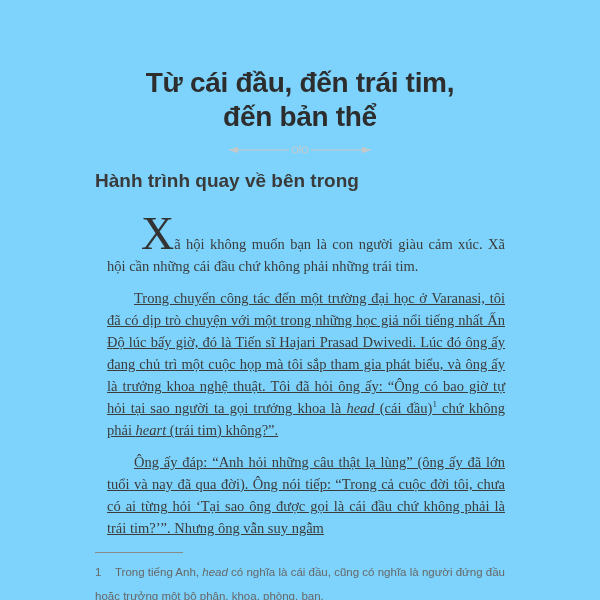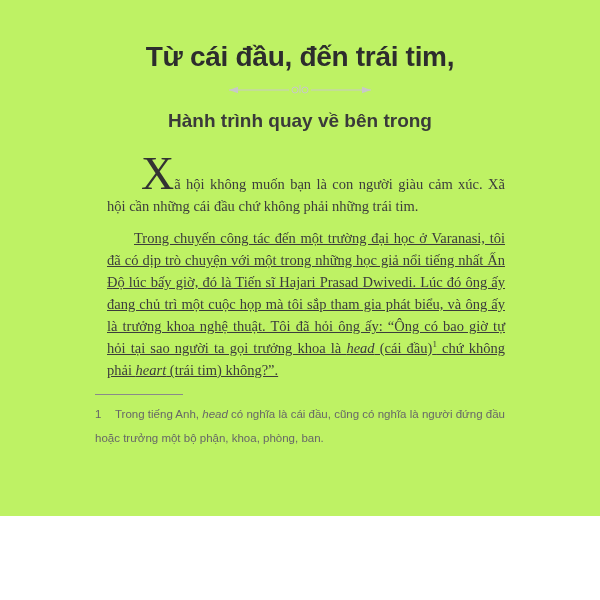--- a/index.html
+++ b/index.html
@@ -2,41 +2,41 @@
 <html><head>
 <meta charset="utf-8">
 <style>
   html,body { margin:0; padding:0; background:#ffffff; }
   body {
     width:600px; height:600px; overflow:hidden;
     font-family:"Liberation Sans", sans-serif;
   }
   .page {
     box-sizing:border-box;
-    width:600px; height:516px;
-    background:#bef264;
-    padding:40px 95px 0 95px;
+    width:600px; height:600px;
+    background:#7dd3fc;
+    padding:66px 95px 0 95px;
   }
   .title {
     text-align:center;
     font-family:"Liberation Sans", sans-serif;
     font-weight:bold;
     font-size:28px;
     line-height:34px;
     color:#2d2d2d;
     letter-spacing:-0.3px;
   }
   .ornament-wrap {
     display:flex;
     justify-content:center;
     margin-top:9px;
     height:14px;
   }
   .subtitle {
-    text-align:center;
+    text-align:left;
     font-family:"Liberation Sans", sans-serif;
     font-weight:bold;
     font-size:19px;
     color:#3a3a3a;
     margin-top:13px;
   }
   .body-text {
     margin-top:41px;
     font-family:"Liberation Serif", serif;
     font-size:14.5px;
@@ -72,20 +72,21 @@
   .footnote i { font-style:italic; }
   .fn-marker { display:inline-block; min-width:20px; }
 </style>
 </head>
 <body>
 
 <div class="page">
 
   <div class="title">
     <div>Từ cái đầu, đến trái tim,</div>
+    <div>đến bản thể</div>
   </div>
 
   <div class="ornament-wrap">
     <svg width="150" height="14" viewBox="0 0 150 14" aria-hidden="true">
       <g stroke="#c8c8c8" fill="#c8c8c8">
         <line x1="4" y1="7" x2="64" y2="7" stroke-width="1.2"></line>
         <line x1="86" y1="7" x2="146" y2="7" stroke-width="1.2"></line>
         <polygon points="4,7 13,3.8 13,10.2" stroke="none"></polygon>
         <polygon points="146,7 137,3.8 137,10.2" stroke="none"></polygon>
         <circle cx="70" cy="7" r="3" fill="none" stroke-width="1"></circle>
@@ -93,20 +94,21 @@
         <line x1="75" y1="2" x2="75" y2="10" stroke-width="1"></line>
       </g>
     </svg>
   </div>
 
   <div class="subtitle">Hành trình quay về bên trong</div>
 
   <div class="body-text">
       <p class="para first"><span class="dropcap">X</span>ã hội không muốn bạn là con người giàu cảm xúc. Xã hội cần những cái đầu chứ không phải những trái tim.</p>
       <p class="para indent">Trong chuyến công tác đến một trường đại học ở Varanasi, tôi đã có dịp trò chuyện với một trong những học giả nổi tiếng nhất Ấn Độ lúc bấy giờ, đó là Tiến sĩ Hajari Prasad Dwivedi. Lúc đó ông ấy đang chủ trì một cuộc họp mà tôi sắp tham gia phát biểu, và ông ấy là trưởng khoa nghệ thuật. Tôi đã hỏi ông ấy: “Ông có bao giờ tự hỏi tại sao người ta gọi trưởng khoa là <i>head</i> (cái đầu)<sup>1</sup> chứ không phải <i>heart</i> (trái tim) không?”.</p>
+      <p class="para indent">Ông ấy đáp: “Anh hỏi những câu thật lạ lùng” (ông ấy đã lớn tuổi và nay đã qua đời). Ông nói tiếp: “Trong cả cuộc đời tôi, chưa có ai từng hỏi ‘Tại sao ông được gọi là cái đầu chứ không phải là trái tim?’”. Nhưng ông vẫn suy ngẫm</p>
     </div>
 
   <div class="footnote-rule"></div>
 
   <div class="footnote">
     <span class="fn-marker">1</span><span>Trong tiếng Anh, <i>head</i> có nghĩa là cái đầu, cũng có nghĩa là người đứng đầu hoặc trưởng một bộ phận, khoa, phòng, ban.</span>
   </div>
 
 </div>
 

